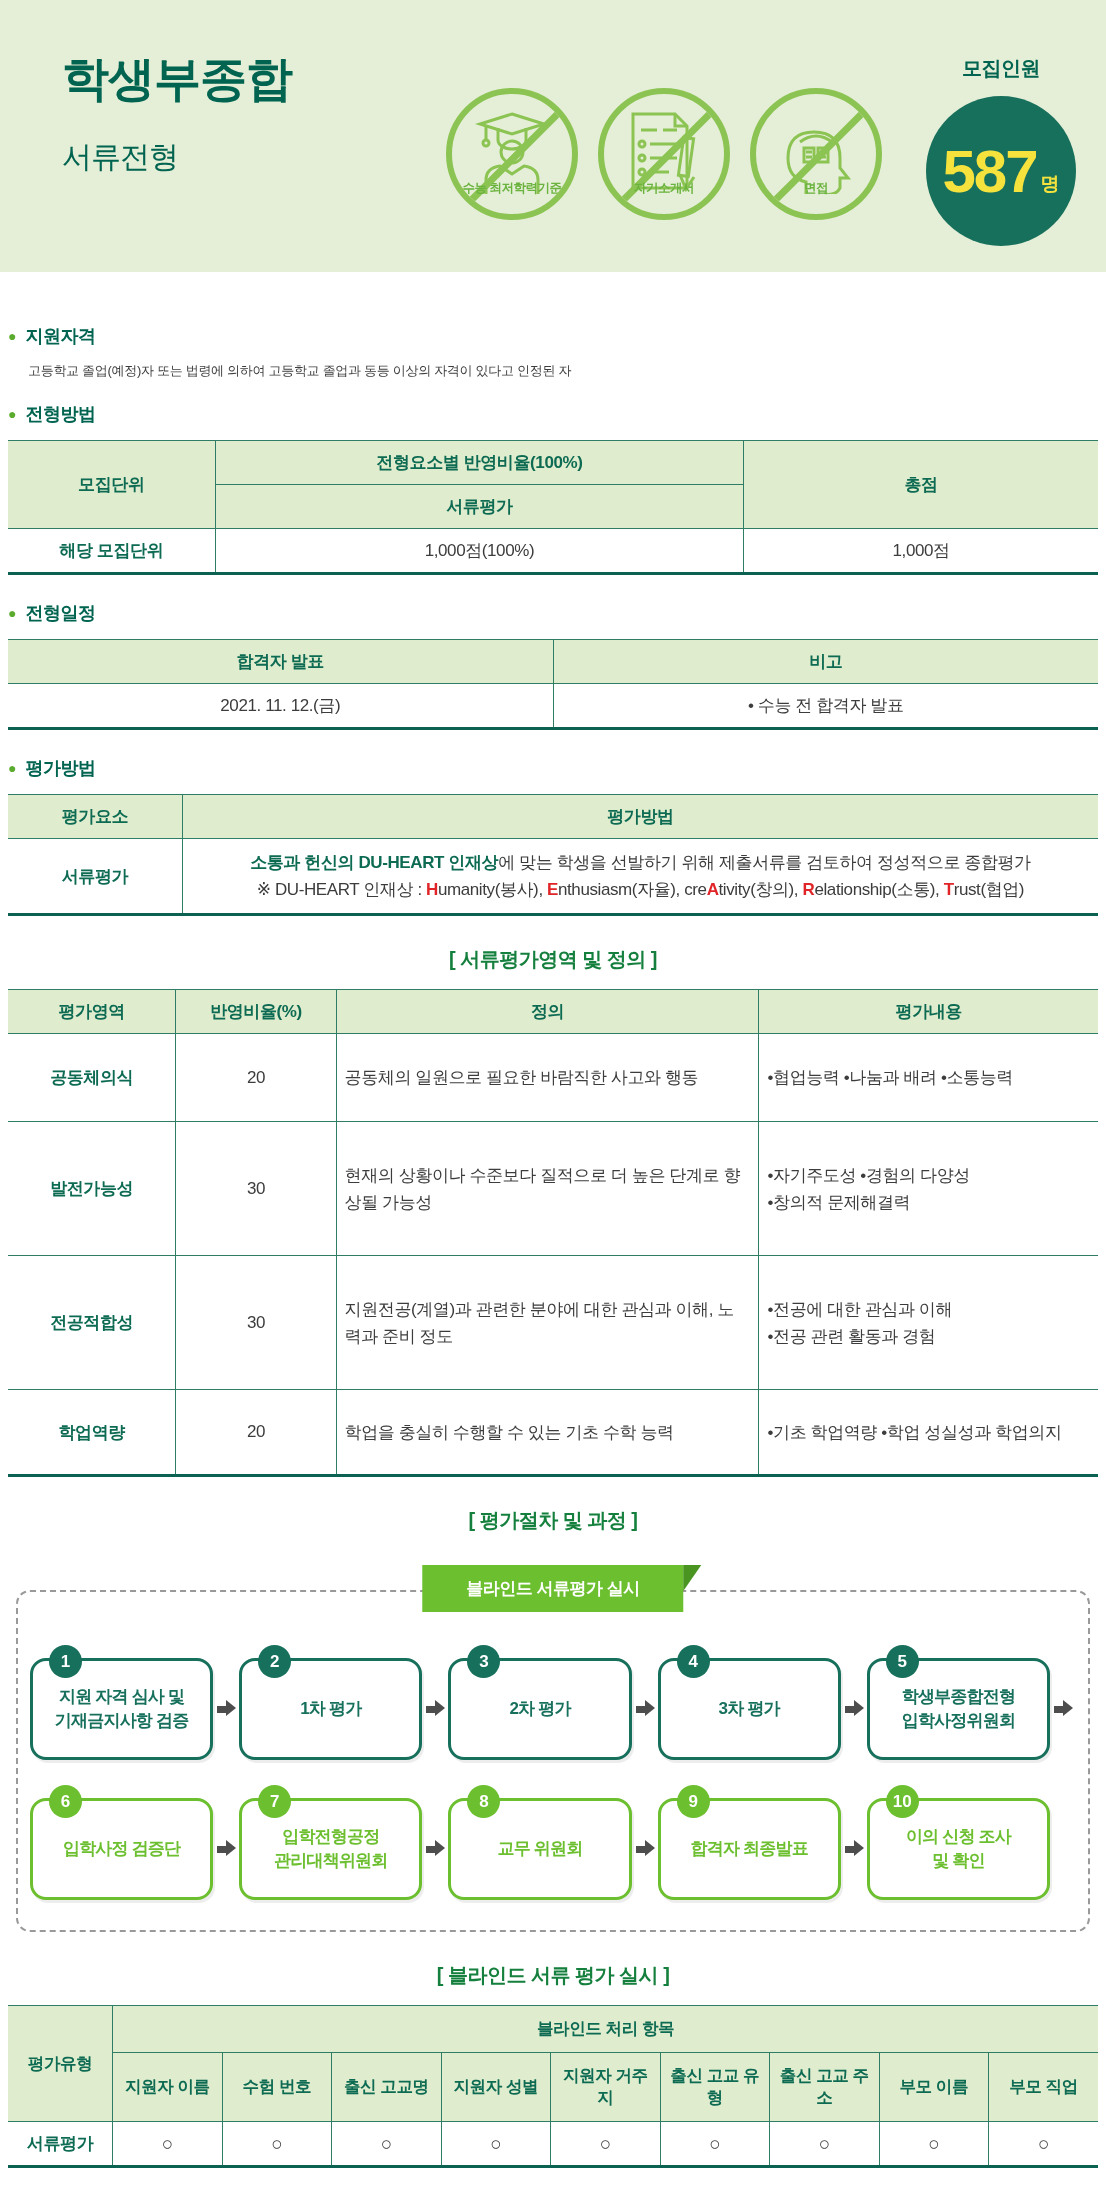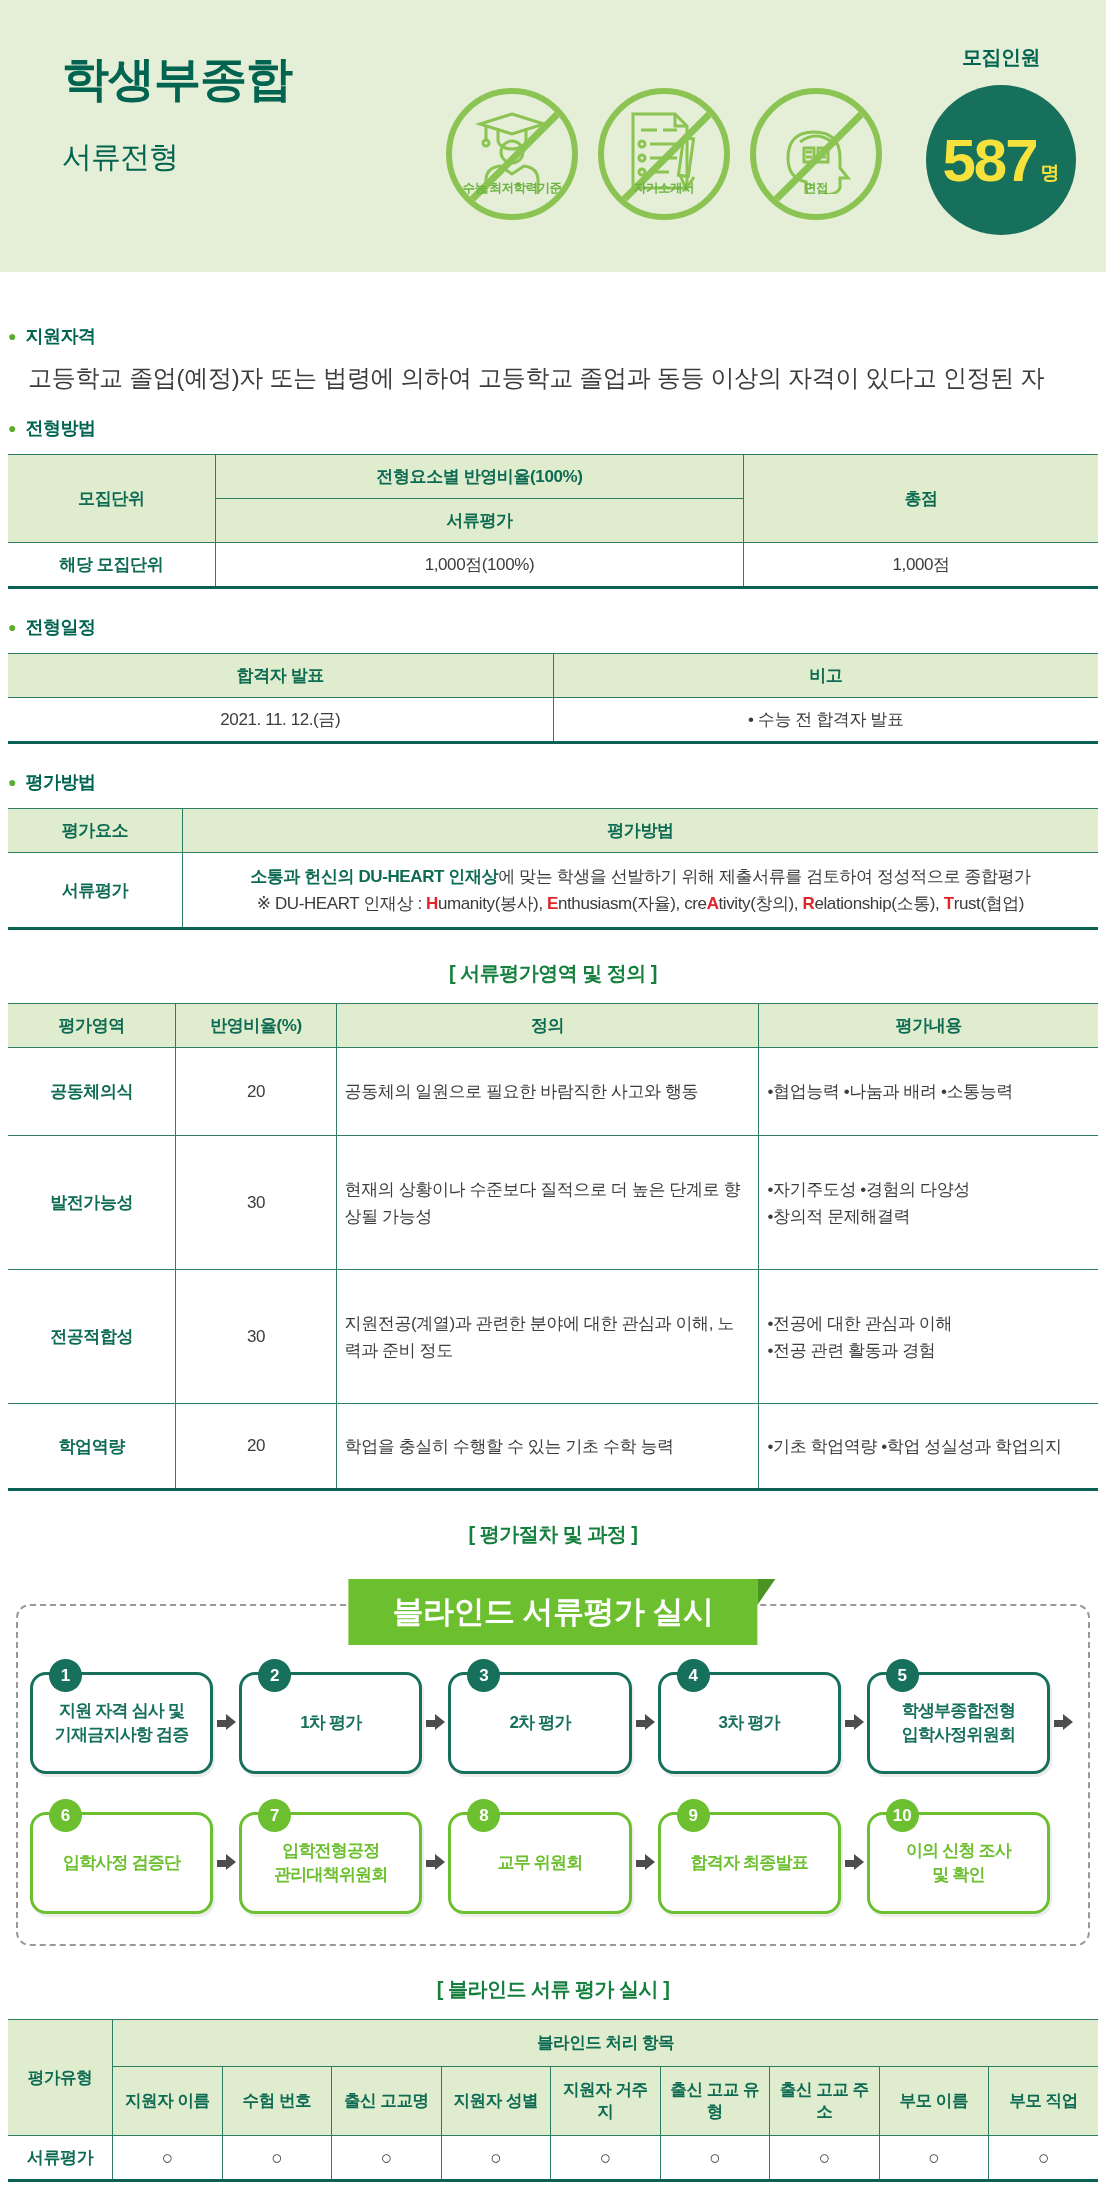--- a/index.html
+++ b/index.html
@@ -13,46 +13,46 @@
   
   .hero{background:var(--hdrbg);height:272px;display:flex;align-items:flex-start;padding:34px 26px 0 62px;position:relative;}
   .hero-titles{margin-top:14px;}
   .hero-title{font-size:47px;font-weight:bold;color:var(--teal);letter-spacing:-1px;}
   .hero-sub{font-size:30px;color:var(--teal);margin-top:26px;letter-spacing:-1px;}
   .no-icons{display:flex;gap:20px;position:absolute;left:446px;top:88px;}
   .no-circle{width:132px;height:132px;border:6px solid var(--green);border-radius:50%;position:relative;overflow:hidden;}
   .no-circle svg{position:absolute;left:50%;top:14px;transform:translateX(-50%);}
   .no-slash{position:absolute;left:-8px;top:56px;width:148px;height:7px;background:var(--green);transform:rotate(-45deg);}
   .no-label{position:absolute;bottom:17px;width:100%;text-align:center;font-size:12.5px;font-weight:bold;color:var(--green2);letter-spacing:-0.5px;}
-  .quota{position:absolute;right:22px;top:44px;width:166px;text-align:center;}
+  .quota{position:absolute;right:22px;top:55px;width:166px;text-align:center;}
   .quota-label{font-size:20px;font-weight:bold;color:var(--teal);margin-bottom:14px;letter-spacing:-0.5px;}
   .quota-circle{width:150px;height:150px;border-radius:50%;background:var(--badge);margin:0 auto;display:flex;align-items:center;justify-content:center;}
   .quota-num{font-size:60px;font-weight:bold;color:var(--yellow);letter-spacing:-2px;}
   .quota-unit{font-size:19px;font-weight:bold;color:var(--yellow);margin:26px 0 0 4px;}
   
   .content{padding:30px 8px 10px 8px;}
   .sec-head{display:flex;align-items:center;gap:9px;margin:22px 0 14px 0;}
   .sec-bullet{color:#5aab2e;font-size:14px;line-height:1;}
   .sec-title{font-size:18px;font-weight:bold;color:var(--teal);letter-spacing:-0.5px;}
-  .sec-body{font-size:24px;color:var(--ink);margin:0 0 10px 20px;letter-spacing:-0.3px;}
+  .sec-body{font-size:13px;color:var(--ink);margin:0 0 10px 20px;letter-spacing:-0.3px;}
   table{border-collapse:collapse;width:100%;table-layout:fixed;margin-bottom:26px;border-top:1px solid var(--line);}
   th,td{border-bottom:1px solid var(--line);padding:10px 8px;text-align:center;font-size:17px;letter-spacing:-0.4px;}
   th{background:var(--thbg);color:var(--teal2);font-weight:bold;}
   td{color:var(--ink);}
   .vline{border-left:1px solid var(--line);}
   tr.last td{border-bottom:3px solid var(--thick);}
   td.teal-cell{color:var(--teal2);font-weight:bold;}
   td.left,th.left{text-align:left;}
   .tbl-title{text-align:center;font-size:20px;font-weight:bold;color:#15803d;margin:30px 0 16px 0;letter-spacing:-0.5px;}
   .du-bold{color:var(--teal2);font-weight:bold;}
   .du-red{color:var(--red);font-weight:bold;}
   .eval-line{line-height:1.6;}
   
   .flow-wrap{position:relative;margin:56px 8px 30px 8px;border:2px dashed #999;border-radius:14px;padding:50px 12px 30px 12px;}
-  .banner{position:absolute;top:-27px;left:50%;transform:translateX(-50%);background:var(--banner);color:#fff;font-size:31px;font-weight:bold;padding:12px 44px;letter-spacing:-0.5px;white-space:nowrap;}
+  .banner{position:absolute;top:-27px;left:50%;transform:translateX(-50%);background:var(--banner);color:#fff;font-size:17px;font-weight:bold;padding:12px 44px;letter-spacing:-0.5px;white-space:nowrap;}
   .banner::after{content:"";position:absolute;right:-18px;top:0;border-top:26px solid var(--fold);border-right:18px solid transparent;}
   .flow-row{display:flex;align-items:center;margin-top:16px;}
   .fstep{flex:1;position:relative;border-radius:16px;height:102px;display:flex;flex-direction:column;align-items:center;justify-content:center;background:#fff;box-shadow:2px 3px 0 rgba(0,0,0,0.07);padding:6px 4px;}
   .fstep .fnum{position:absolute;top:-16px;left:16px;width:33px;height:33px;border-radius:50%;color:#fff;font-weight:bold;font-size:17px;display:flex;align-items:center;justify-content:center;}
   .fstep p{font-size:17px;font-weight:bold;letter-spacing:-0.8px;line-height:1.45;text-align:center;}
   .row-teal .fstep{border:3px solid var(--badge);}
   .row-teal .fstep .fnum{background:var(--badge);}
   .row-teal .fstep p{color:var(--badge);}
   .row-green .fstep{border:3px solid var(--banner);}
   .row-green .fstep .fnum{background:var(--banner);}

